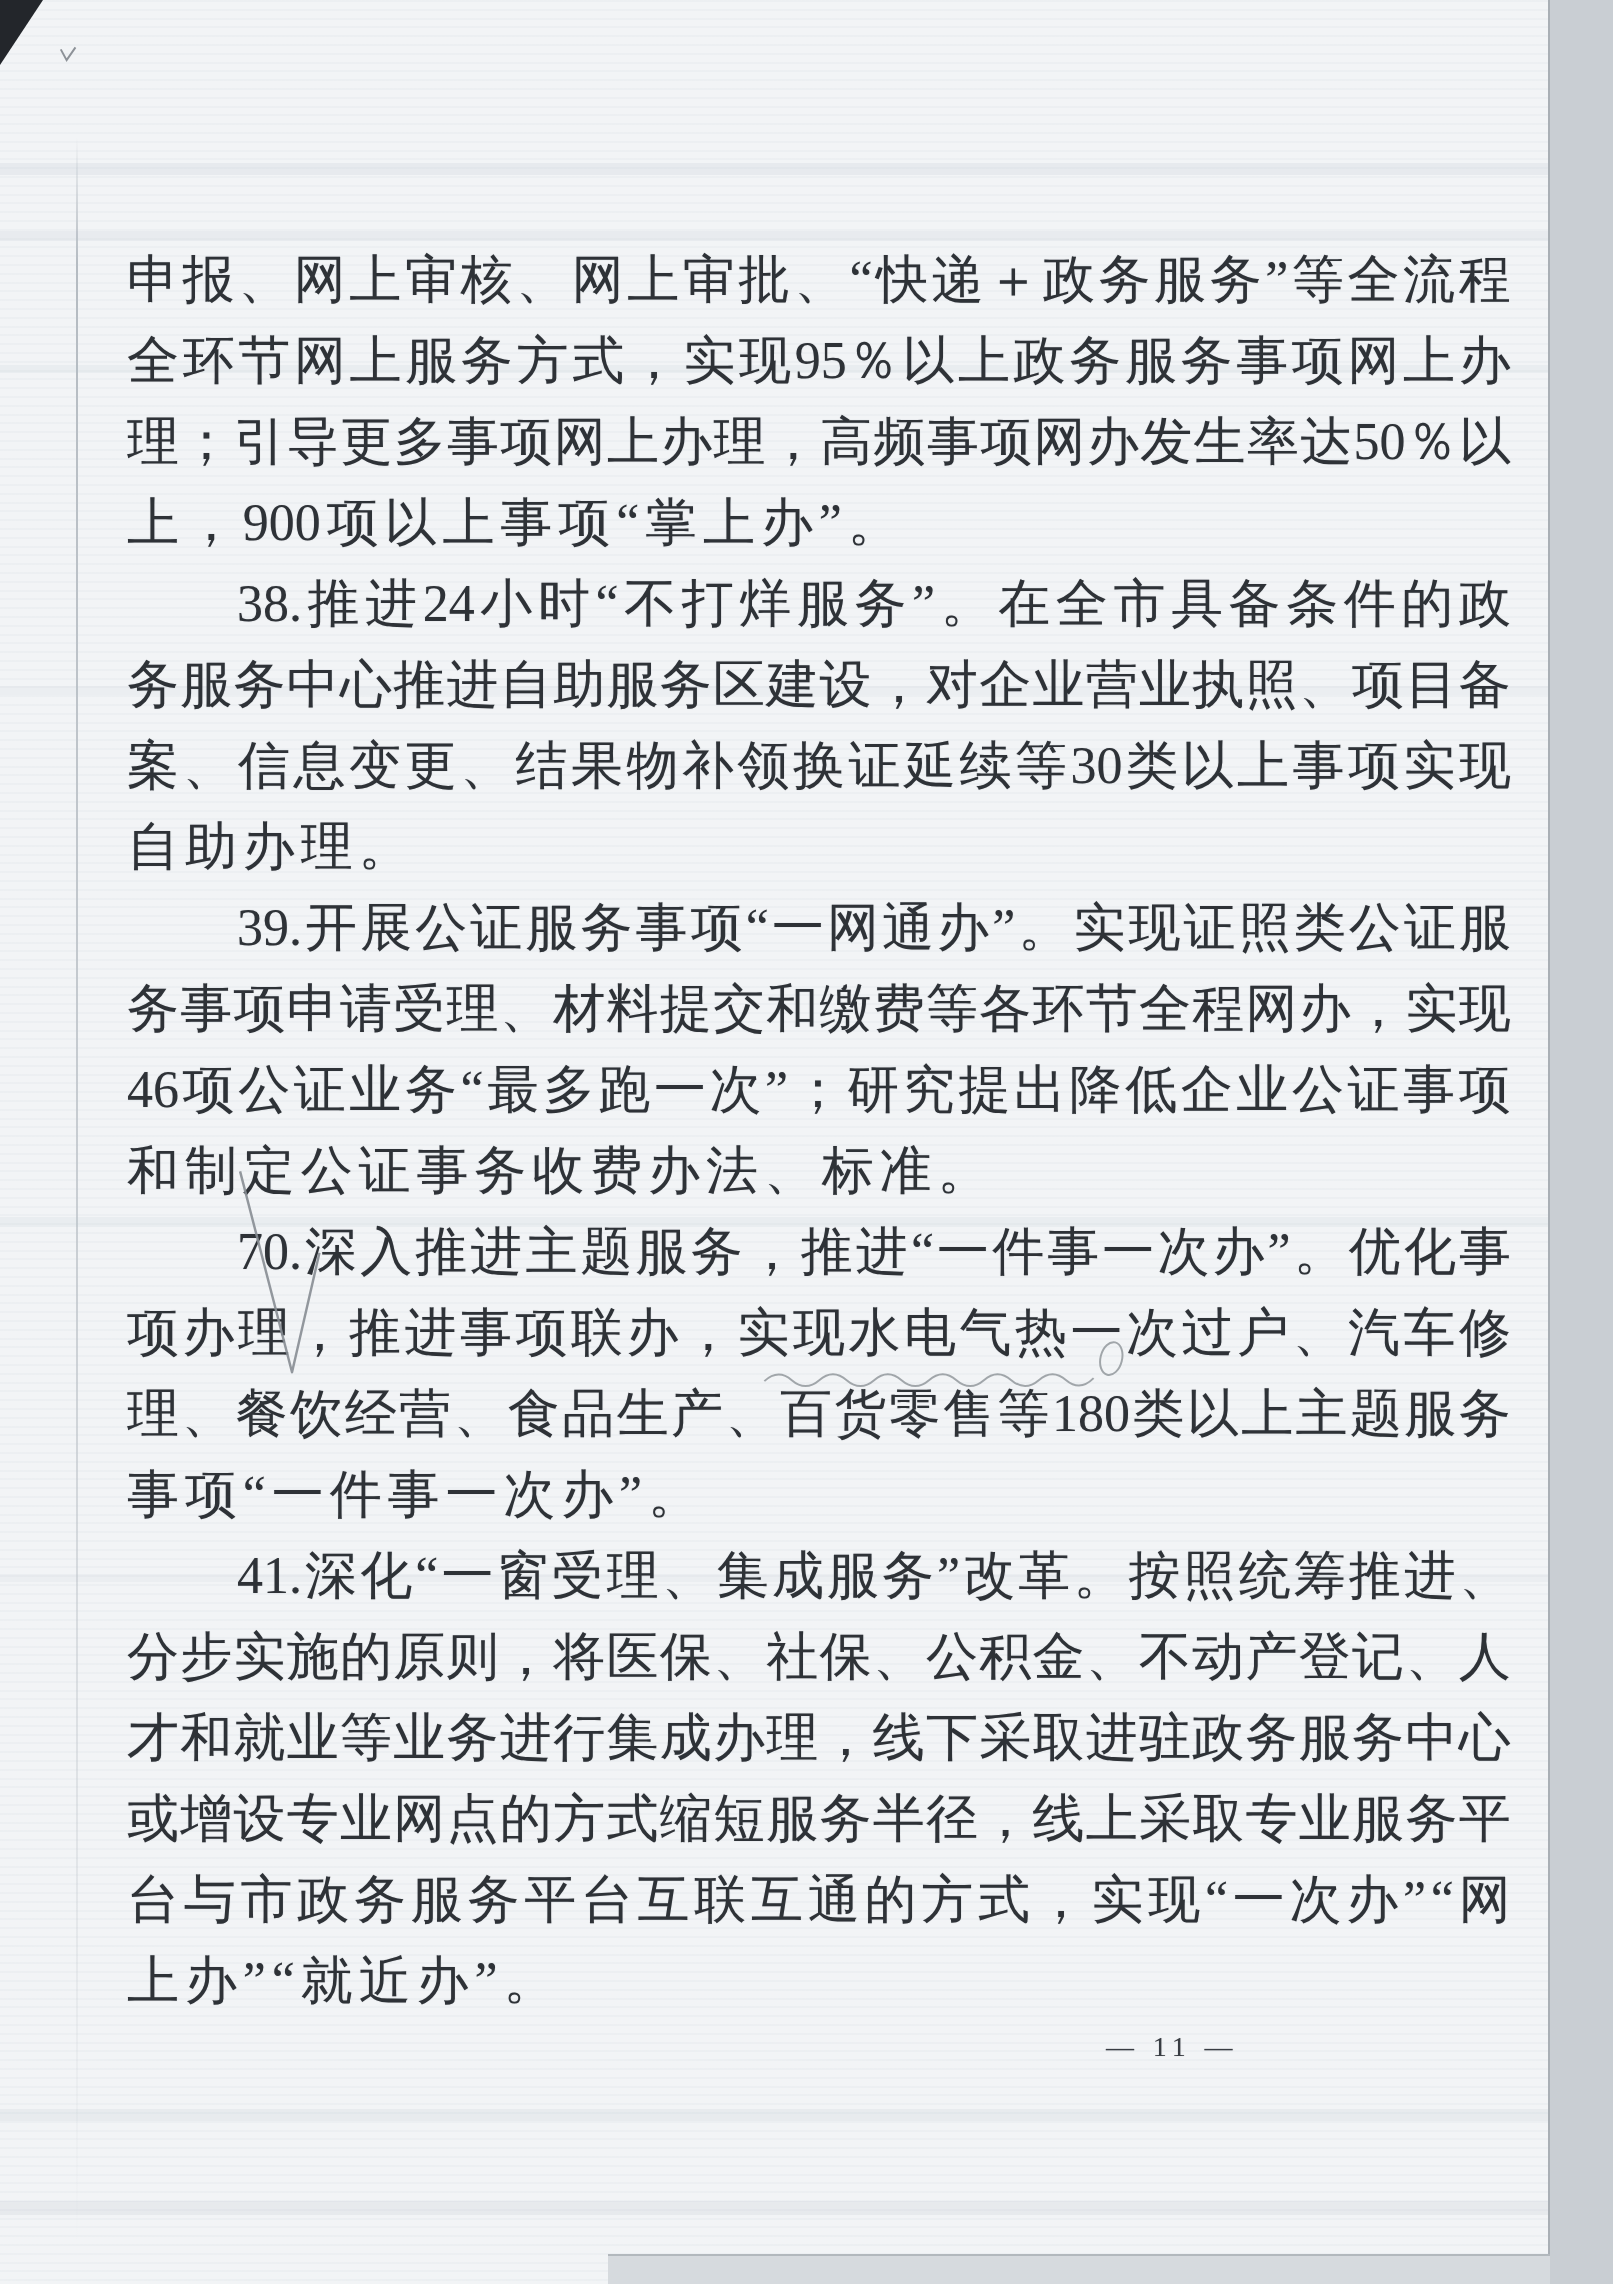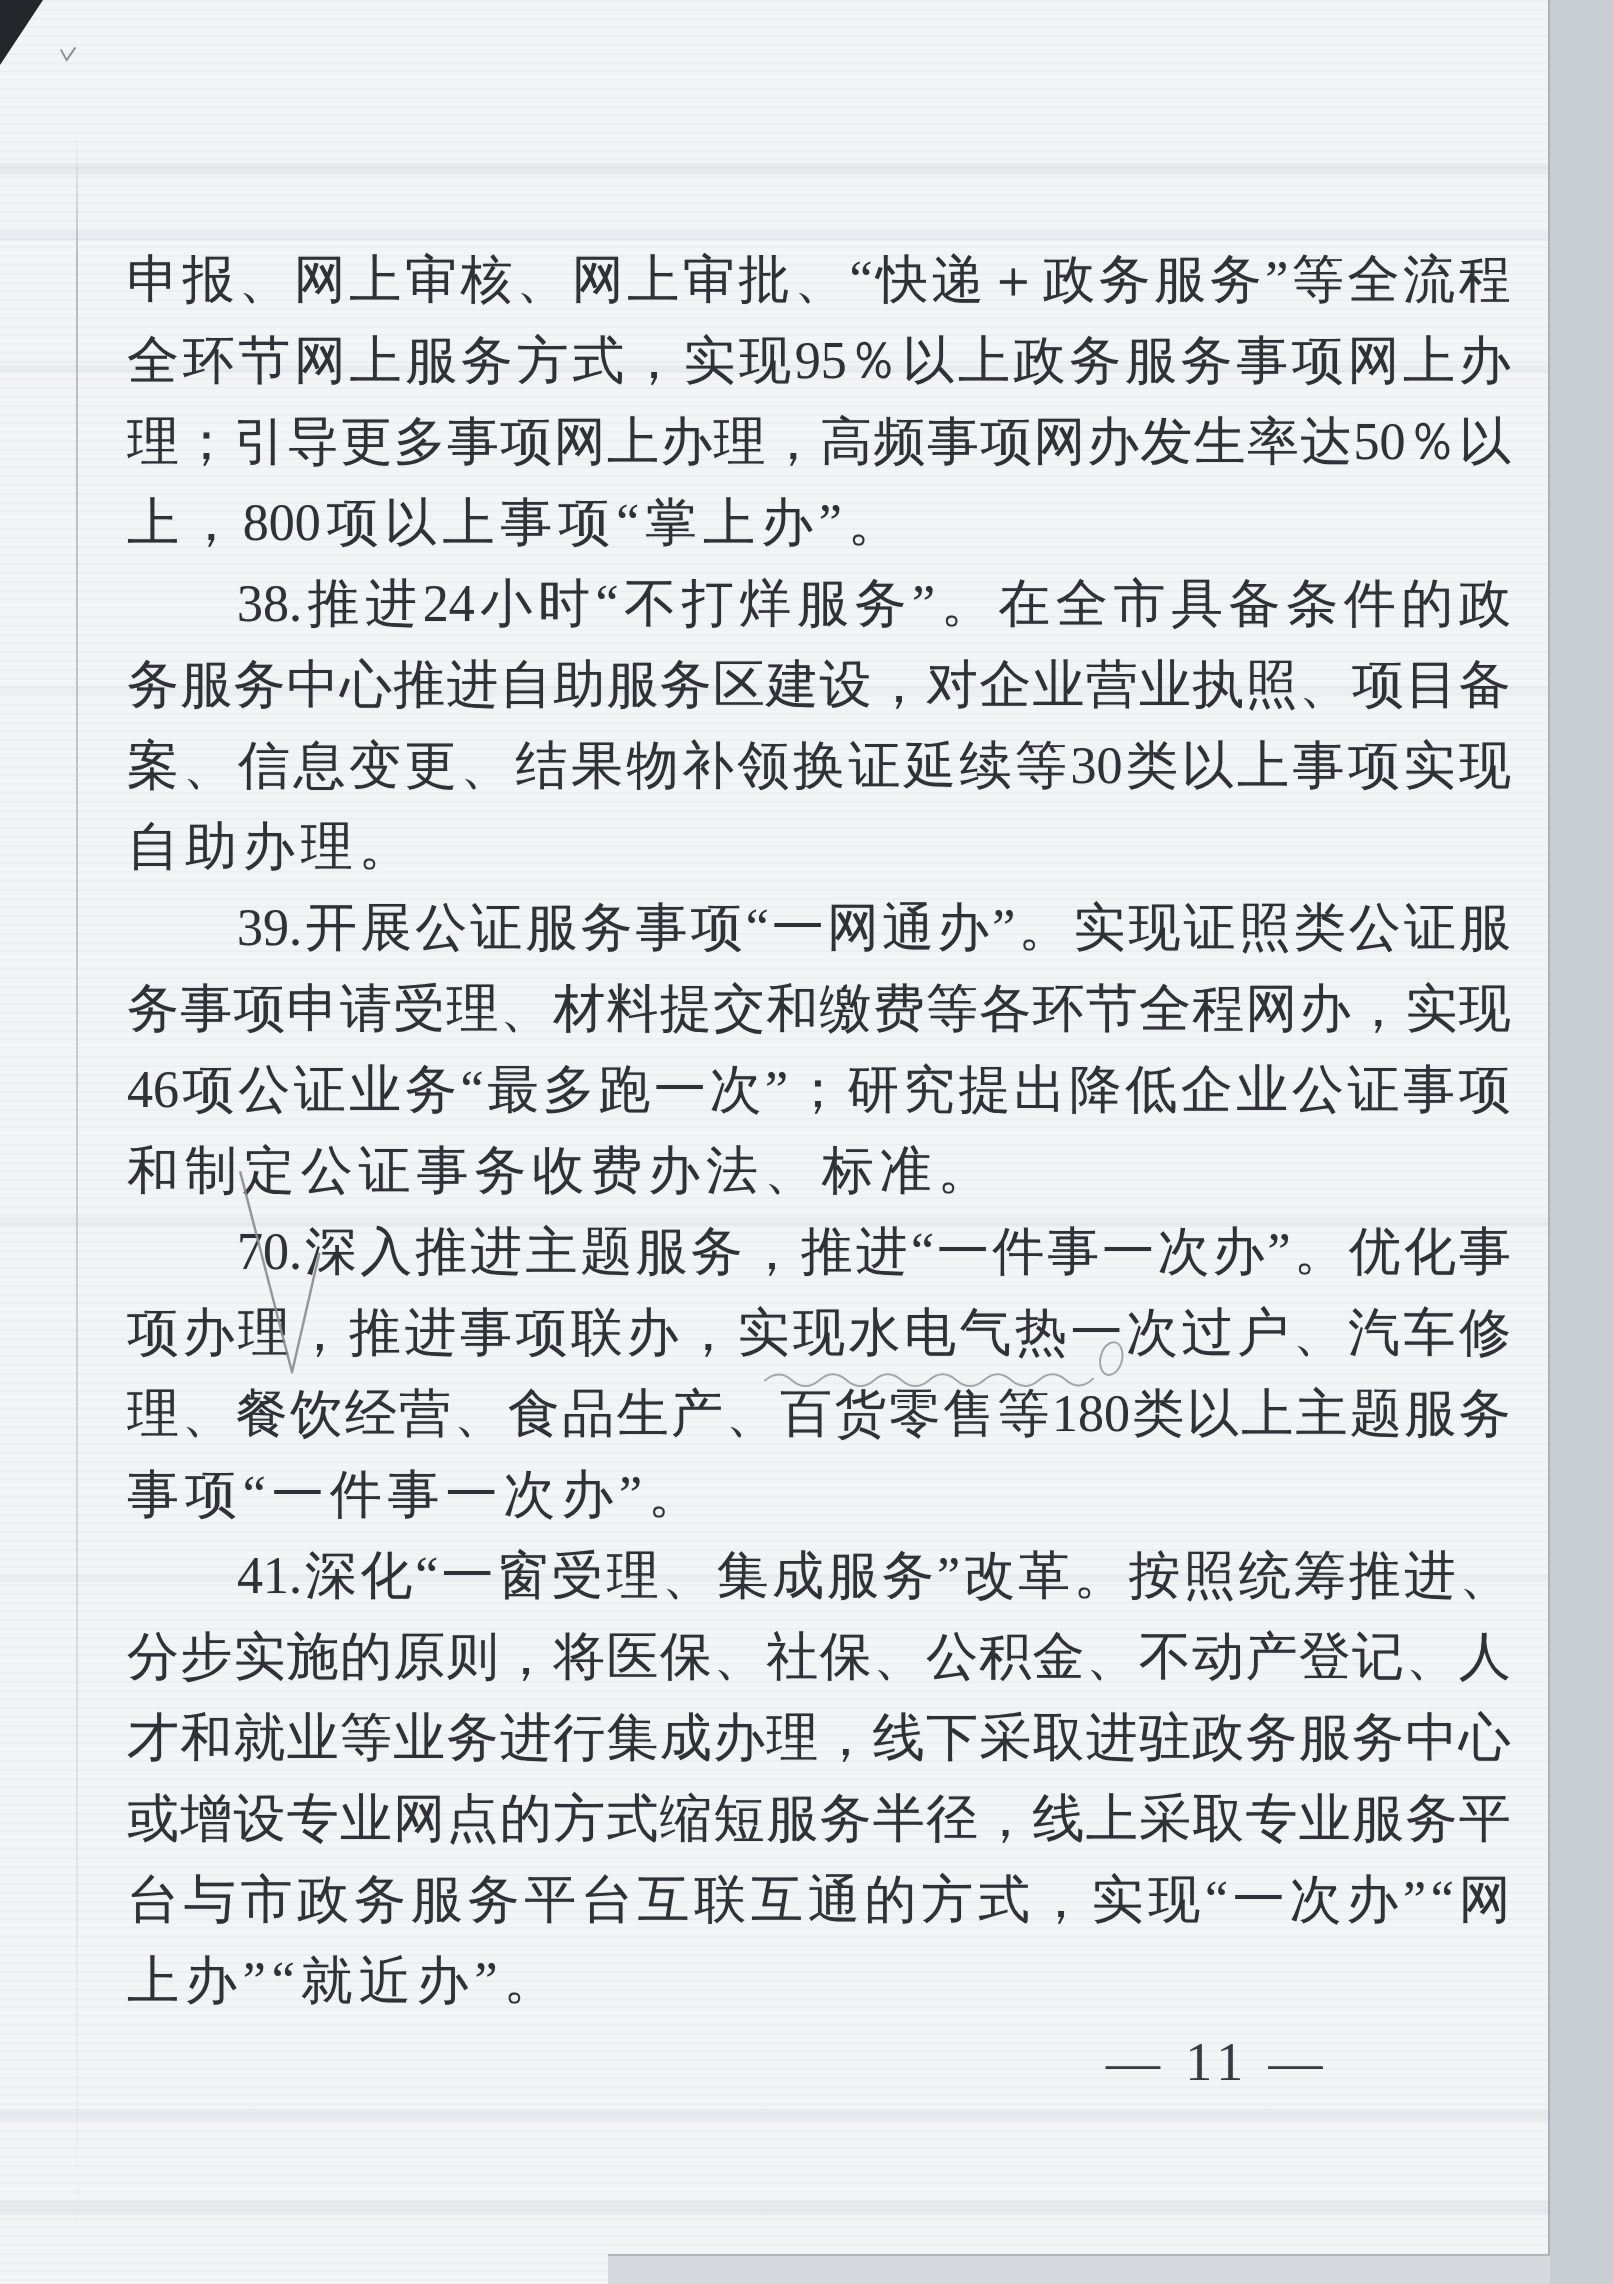--- a/index.html
+++ b/index.html
@@ -43,21 +43,21 @@
   .text-block{
     position:absolute;left:127px;top:239px;width:1384px;z-index:6;
     color:#2e3237;font-size:52px;
     text-shadow:0 0 1px rgba(70,75,85,0.35);
   }
   .line{display:flex;align-items:center;height:81px;gap:5.9px;white-space:nowrap;}
   .line.fill{justify-content:space-between;gap:0;}
   .line.ind{padding-left:110px;}
   .page-number{
     position:absolute;left:1106px;top:2031px;z-index:6;
-    font-size:54px;color:#383c42;letter-spacing:5.9px;white-space:nowrap;
+    font-size:28px;color:#383c42;letter-spacing:5.9px;white-space:nowrap;
     text-shadow:0 0 1px rgba(70,75,85,0.3);
   }
   .annotations{position:absolute;inset:0;z-index:7;pointer-events:none;}
 </style>
 </head>
 <body>
 
 <div class="corner-mark"></div>
 <div class="fold-line"></div>
 <div class="scan-noise"></div>
@@ -150,21 +150,21 @@
       <span>发</span>
       <span>生</span>
       <span>率</span>
       <span>达</span>
       <span>50％</span>
       <span>以</span>
     </div>
     <div class="line">
       <span>上</span>
       <span>，</span>
-      <span>800</span>
+      <span>900</span>
       <span>项</span>
       <span>以</span>
       <span>上</span>
       <span>事</span>
       <span>项</span>
       <span>“</span>
       <span>掌</span>
       <span>上</span>
       <span>办</span>
       <span>”</span>

